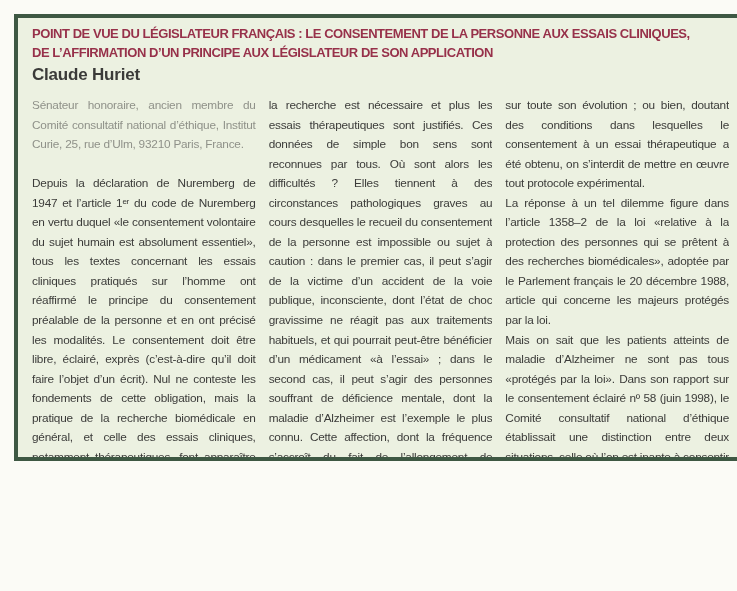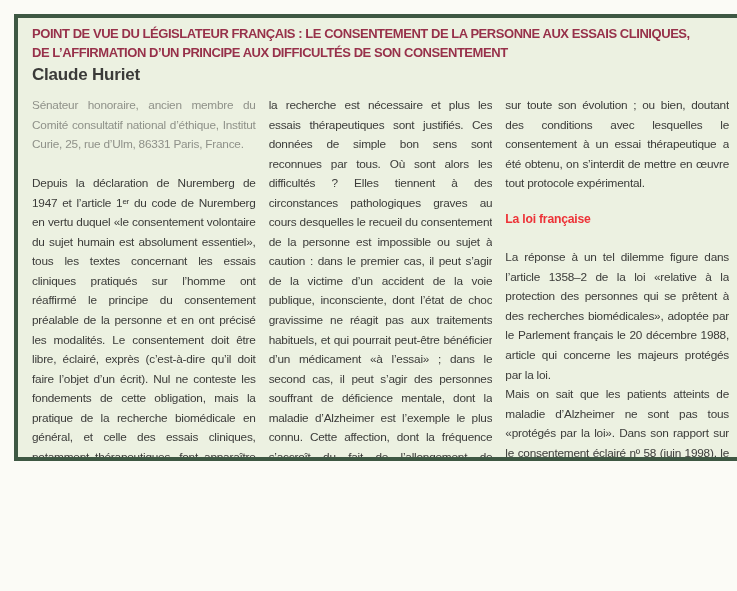--- a/index.html
+++ b/index.html
@@ -64,33 +64,32 @@
     margin: 16px 0 19px 0 !important;
     text-align: left;
   }
 </style>
 </head>
 <body>
 
 <div class="page">
   <div class="title">
     <div>POINT DE VUE DU LÉGISLATEUR FRANÇAIS : LE CONSENTEMENT DE LA PERSONNE AUX ESSAIS CLINIQUES,</div>
-    <div>DE L’AFFIRMATION D’UN PRINCIPE AUX DIFFICULTÉS DE SON CONSENTEMENT</div>
+    <div>DE L’AFFIRMATION D’UN PRINCIPE AUX LÉGISLATEUR DE SON APPLICATION</div>
   </div>
   <div class="author">Claude Huriet</div>
 
   <div class="columns">
     <div class="col">
-      <p class="affiliation">Sénateur honoraire, ancien membre du Comité consultatif national d’éthique, Institut Curie, 25, rue d’Ulm, 86331 Paris, France.</p>
+      <p class="affiliation">Sénateur honoraire, ancien membre du Comité consultatif national d’éthique, Institut Curie, 25, rue d’Ulm, 93210 Paris, France.</p>
       <p>Depuis la déclaration de Nuremberg de 1947 et l’article 1ᵉʳ du code de Nuremberg en vertu duquel «le consentement volontaire du sujet humain est absolument essentiel», tous les textes concernant les essais cliniques pratiqués sur l’homme ont réaffirmé le principe du consentement préalable de la personne et en ont précisé les modalités. Le consentement doit être libre, éclairé, exprès (c’est-à-dire qu’il doit faire l’objet d’un écrit). Nul ne conteste les fondements de cette obligation, mais la pratique de la recherche biomédicale en général, et celle des essais cliniques, notamment thérapeutiques, font apparaître des difficultés parfois insurmontables dans sa mise en œuvre. Les essais thérapeutiques ont certes pour finalité le développement des connaissances sur les maladies, mais surtout celui des progrès dans leur traitement. Cela signifie que plus une maladie est grave et moins on dispose pour la traiter de moyens efficaces, plus</p>
     </div>
     <div class="col">
       <p>la recherche est nécessaire et plus les essais thérapeutiques sont justifiés. Ces données de simple bon sens sont reconnues par tous. Où sont alors les difficultés ? Elles tiennent à des circonstances pathologiques graves au cours desquelles le recueil du consentement de la personne est impossible ou sujet à caution : dans le premier cas, il peut s’agir de la victime d’un accident de la voie publique, inconsciente, dont l’état de choc gravissime ne réagit pas aux traitements habituels, et qui pourrait peut-être bénéficier d’un médicament «à l’essai» ; dans le second cas, il peut s’agir des personnes souffrant de déficience mentale, dont la maladie d’Alzheimer est l’exemple le plus connu. Cette affection, dont la fréquence s’accroît du fait de l’allongement de l’espérance de vie, ne bénéficie pas aujourd’hui de traitements efficaces, malgré de très importants programmes de recherche à travers le monde.</p>
       <p>On se trouve ainsi confronté à un dilemme dramatique : ou bien on développe des recherches avec l’espoir de trouver enfin un médicament efficace, et des essais cliniques, indispensables, devront porter sur la phase initiale de la maladie, mais également</p>
     </div>
     <div class="col">
-      <p>sur toute son évolution ; ou bien, doutant des conditions avec lesquelles le consentement à un essai thérapeutique a été obtenu, on s’interdit de mettre en œuvre tout protocole expérimental.</p>
-      <p class="subheading">La loi française</p>
+      <p>sur toute son évolution ; ou bien, doutant des conditions dans lesquelles le consentement à un essai thérapeutique a été obtenu, on s’interdit de mettre en œuvre tout protocole expérimental.</p>
       <p>La réponse à un tel dilemme figure dans l’article 1358–2 de la loi «relative à la protection des personnes qui se prêtent à des recherches biomédicales», adoptée par le Parlement français le 20 décembre 1988, article qui concerne les majeurs protégés par la loi.</p>
       <p>Mais on sait que les patients atteints de maladie d’Alzheimer ne sont pas tous «protégés par la loi». Dans son rapport sur le consentement éclairé nº 58 (juin 1998), le Comité consultatif national d’éthique établissait une distinction entre deux situations, celle où l’on est inapte à consentir sans être juridiquement incapable, et celle où l’on appartient à la catégorie juridique des incapables tout en étant apte à donner un consentement. Au terme de ce rapport, le Comité consultatif national d’éthique propose que soit mise à l’étude la possibilité,</p>
     </div>
   </div>
 </div>
 
 </body></html>

